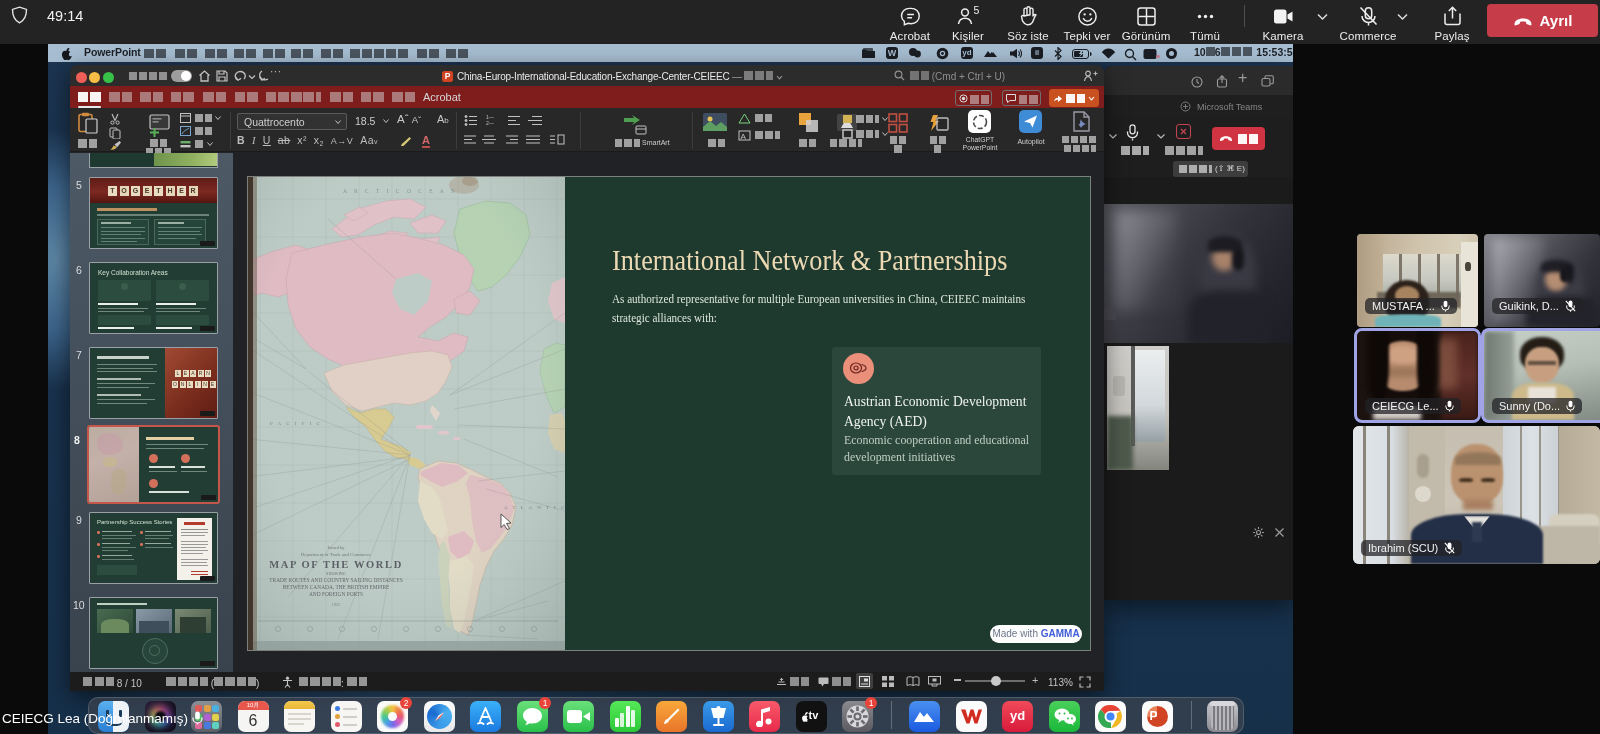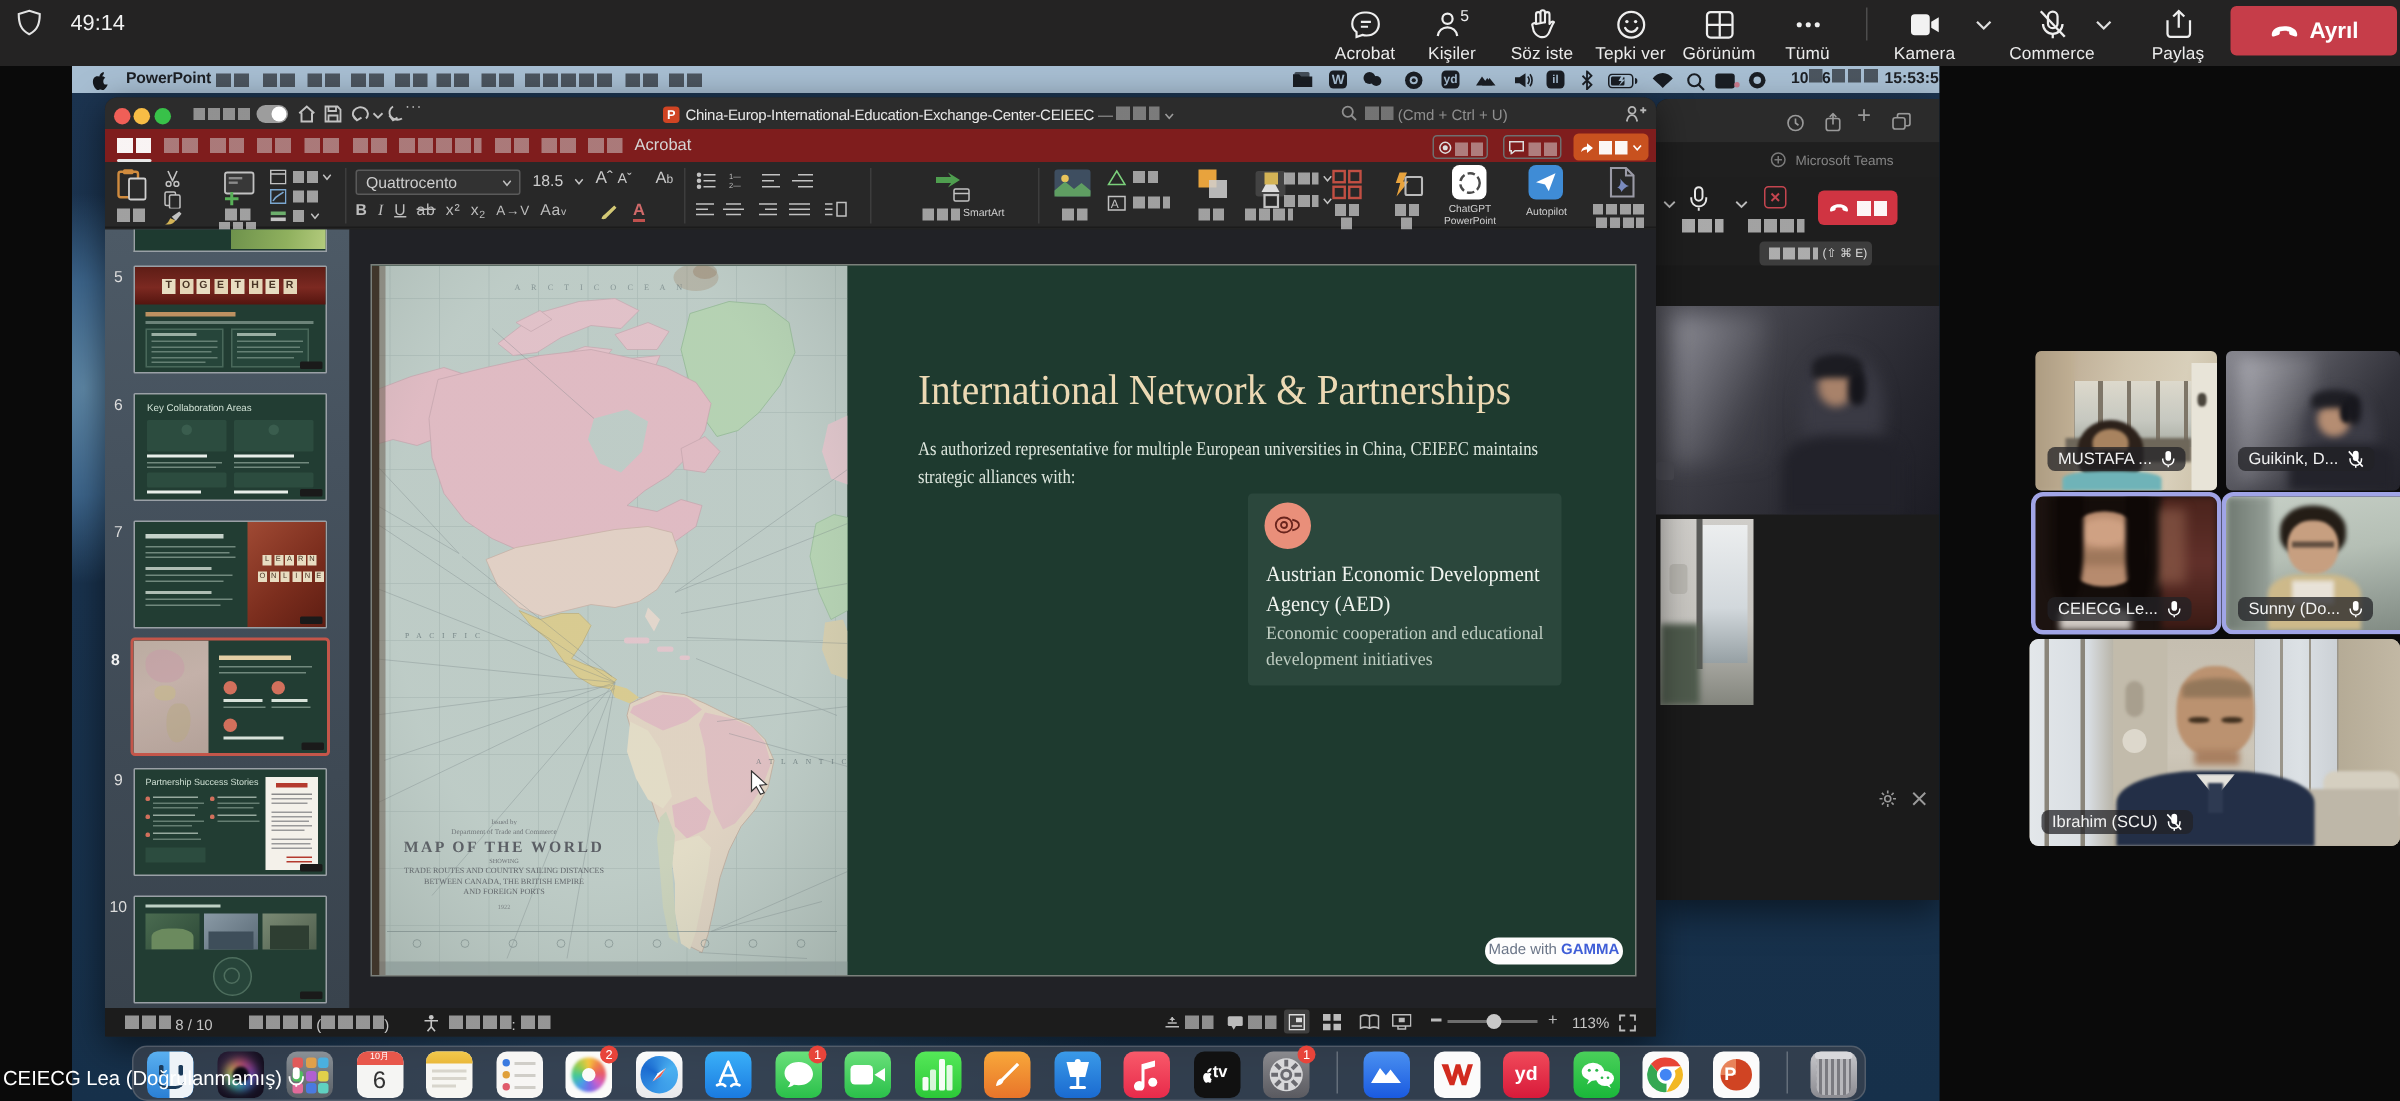--- a/index.html
+++ b/index.html
@@ -849,21 +849,21 @@
           <rect width="317" height="473" fill="url(#vign)"></rect>
           <rect x="0" y="464" width="317" height="9" fill="#8d9c99" opacity=".75"></rect>
           <rect x="0" y="0" width="5" height="473" fill="#40362b"></rect>
           <rect x="5" y="0" width="4" height="473" fill="#6d6053" opacity=".55"></rect>
           <text x="95" y="16" font-size="5.5" fill="#5a6a6e" letter-spacing="3" font-family="Liberation Serif,serif" opacity=".55">A R C T I C   O C E A N</text>
           <text x="22" y="248" font-size="5" fill="#5a6a6e" letter-spacing="2" font-family="Liberation Serif,serif" opacity=".7">P A C I F I C</text>
           <text x="256" y="332" font-size="5" fill="#5a6a6e" letter-spacing="2" font-family="Liberation Serif,serif" opacity=".7">A T L A N T I C</text>
         </svg>
         <div class="abs" style="left:364px;top:68px;font-family:'Liberation Serif',serif;font-size:28.5px;color:#ecd9b4;transform:scaleX(.92);transform-origin:0 0;white-space:nowrap">International Network &amp; Partnerships</div>
         <div class="abs" style="left:364px;top:112px;font-family:'Liberation Serif',serif;font-size:13px;line-height:19px;color:#dde6dd;transform:scaleX(.855);transform-origin:0 0;white-space:nowrap">As authorized representative for multiple European universities in China, CEIEEC maintains<br>strategic alliances with:</div>
-        <div class="card" style="left:584px;top:152px;width:209px;height:128px">
+        <div class="card" style="left:584px;top:170px;width:209px;height:128px">
           <div class="circ" style="left:11px;top:6px">
                 <svg style="position:absolute;left:6px;top:8px" width="19" height="15" viewBox="0 0 19 15">
                   <g fill="none" stroke="#69241d" stroke-width="1.2">
                     <ellipse cx="7" cy="7" rx="5.5" ry="5"></ellipse>
                     <circle cx="7" cy="7" r="2"></circle>
                     <path d="M12.5 3.5c2.5.5 4.5 1.8 4.5 3.5s-2 3-4.5 3.5"></path>
                   </g>
                 </svg>
               </div>
           <div class="chead" style="top:45px">Austrian Economic Development<br>Agency (AED)</div>

